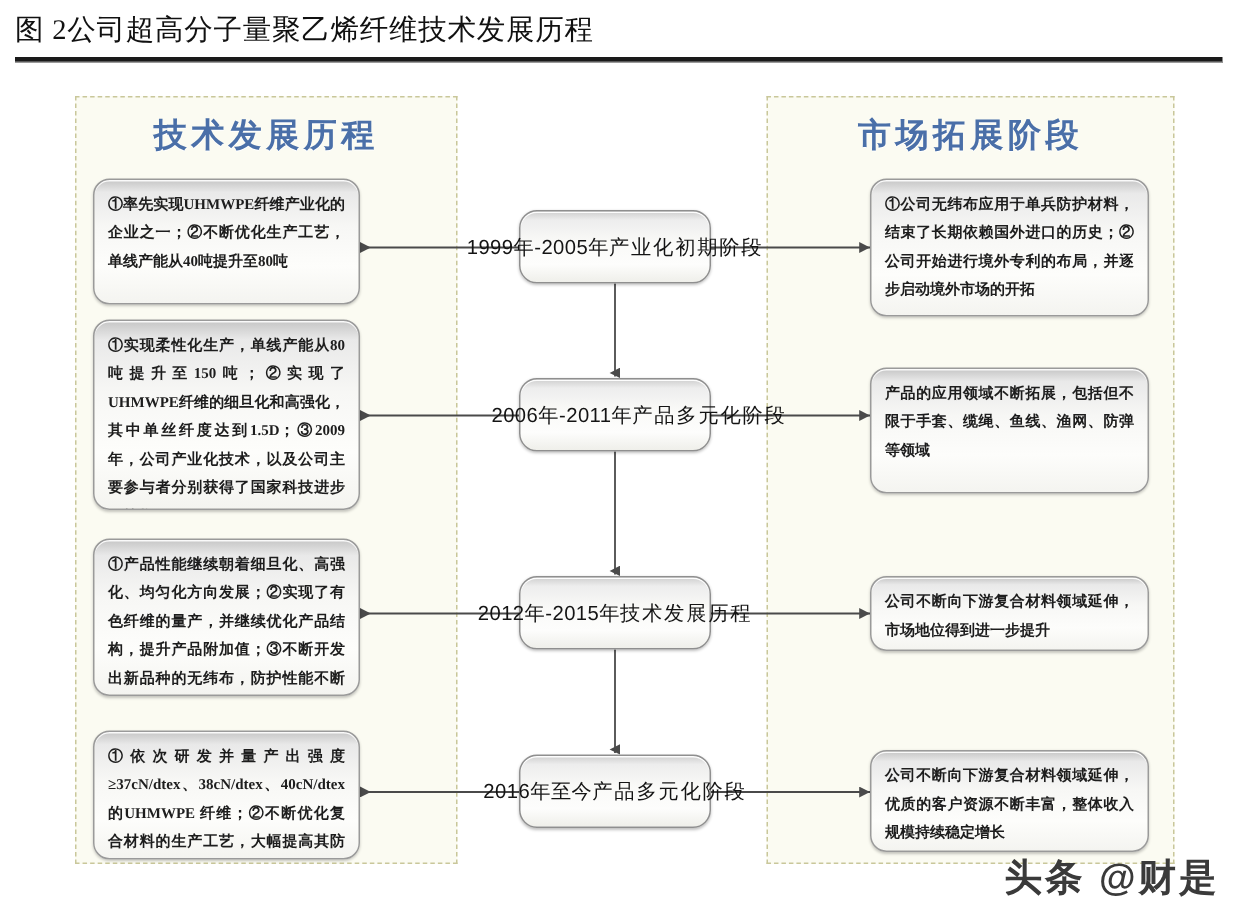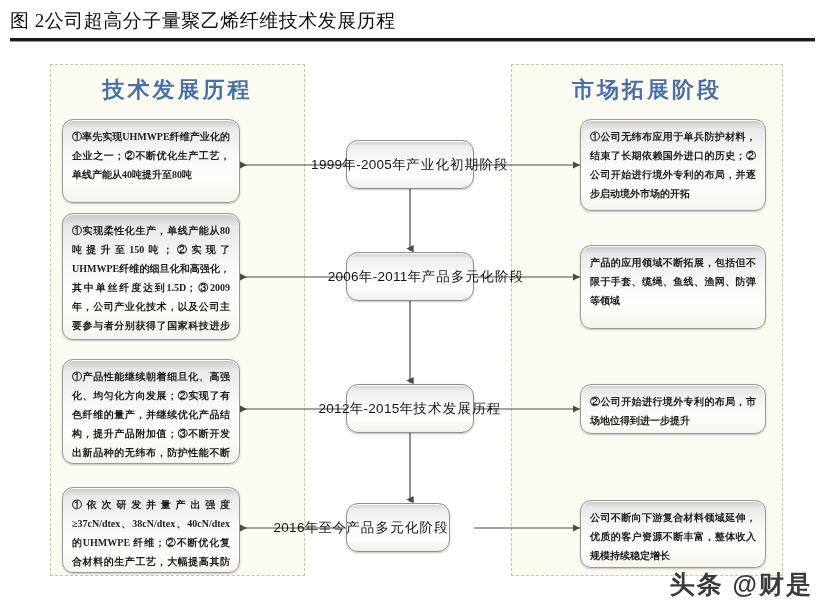--- a/index.html
+++ b/index.html
@@ -179,23 +179,23 @@
   <div class="ph">产业化初期阶段</div>
 </div>
 <div class="cbox" style="left:346px; top:252px; width:128px; height:49px;padding-left:32px;">
   <div class="yr">2006年-2011年</div>
   <div class="ph">产品多元化阶段</div>
 </div>
 <div class="cbox" style="left:346px; top:384px; width:128px; height:49px;">
   <div class="yr">2012年-2015年</div>
   <div class="ph">技术发展历程</div>
 </div>
-<div class="cbox" style="left:346px; top:503px; width:104px; height:49px;justify-content:flex-end;">
+<div class="cbox" style="left:346px; top:503px; width:128px; height:49px;">
   <div class="yr">2016年至今</div>
   <div class="ph">产品多元化阶段</div>
 </div>
 
 <div class="rbox" style="left:580px; top:119px; width:186px; height:92px;">①公司无纬布应用于单兵防护材料，结束了长期依赖国外进口的历史；②公司开始进行境外专利的布局，并逐步启动境外市场的开拓</div>
 <div class="rbox" style="left:580px; top:245px; width:186px; height:84px;">产品的应用领域不断拓展，包括但不限于手套、缆绳、鱼线、渔网、防弹等领域</div>
-<div class="rbox" style="left:580px; top:384px; width:186px; height:50px;">②公司开始进行境外专利的布局，市场地位得到进一步提升</div>
+<div class="rbox" style="left:580px; top:384px; width:186px; height:50px;">公司不断向下游复合材料领域延伸，市场地位得到进一步提升</div>
 <div class="rbox" style="left:580px; top:500px; width:186px; height:68px;">公司不断向下游复合材料领域延伸，优质的客户资源不断丰富，整体收入规模持续稳定增长</div>
 
 <div id="watermark">头条 @财是</div>
 
 </body></html>

